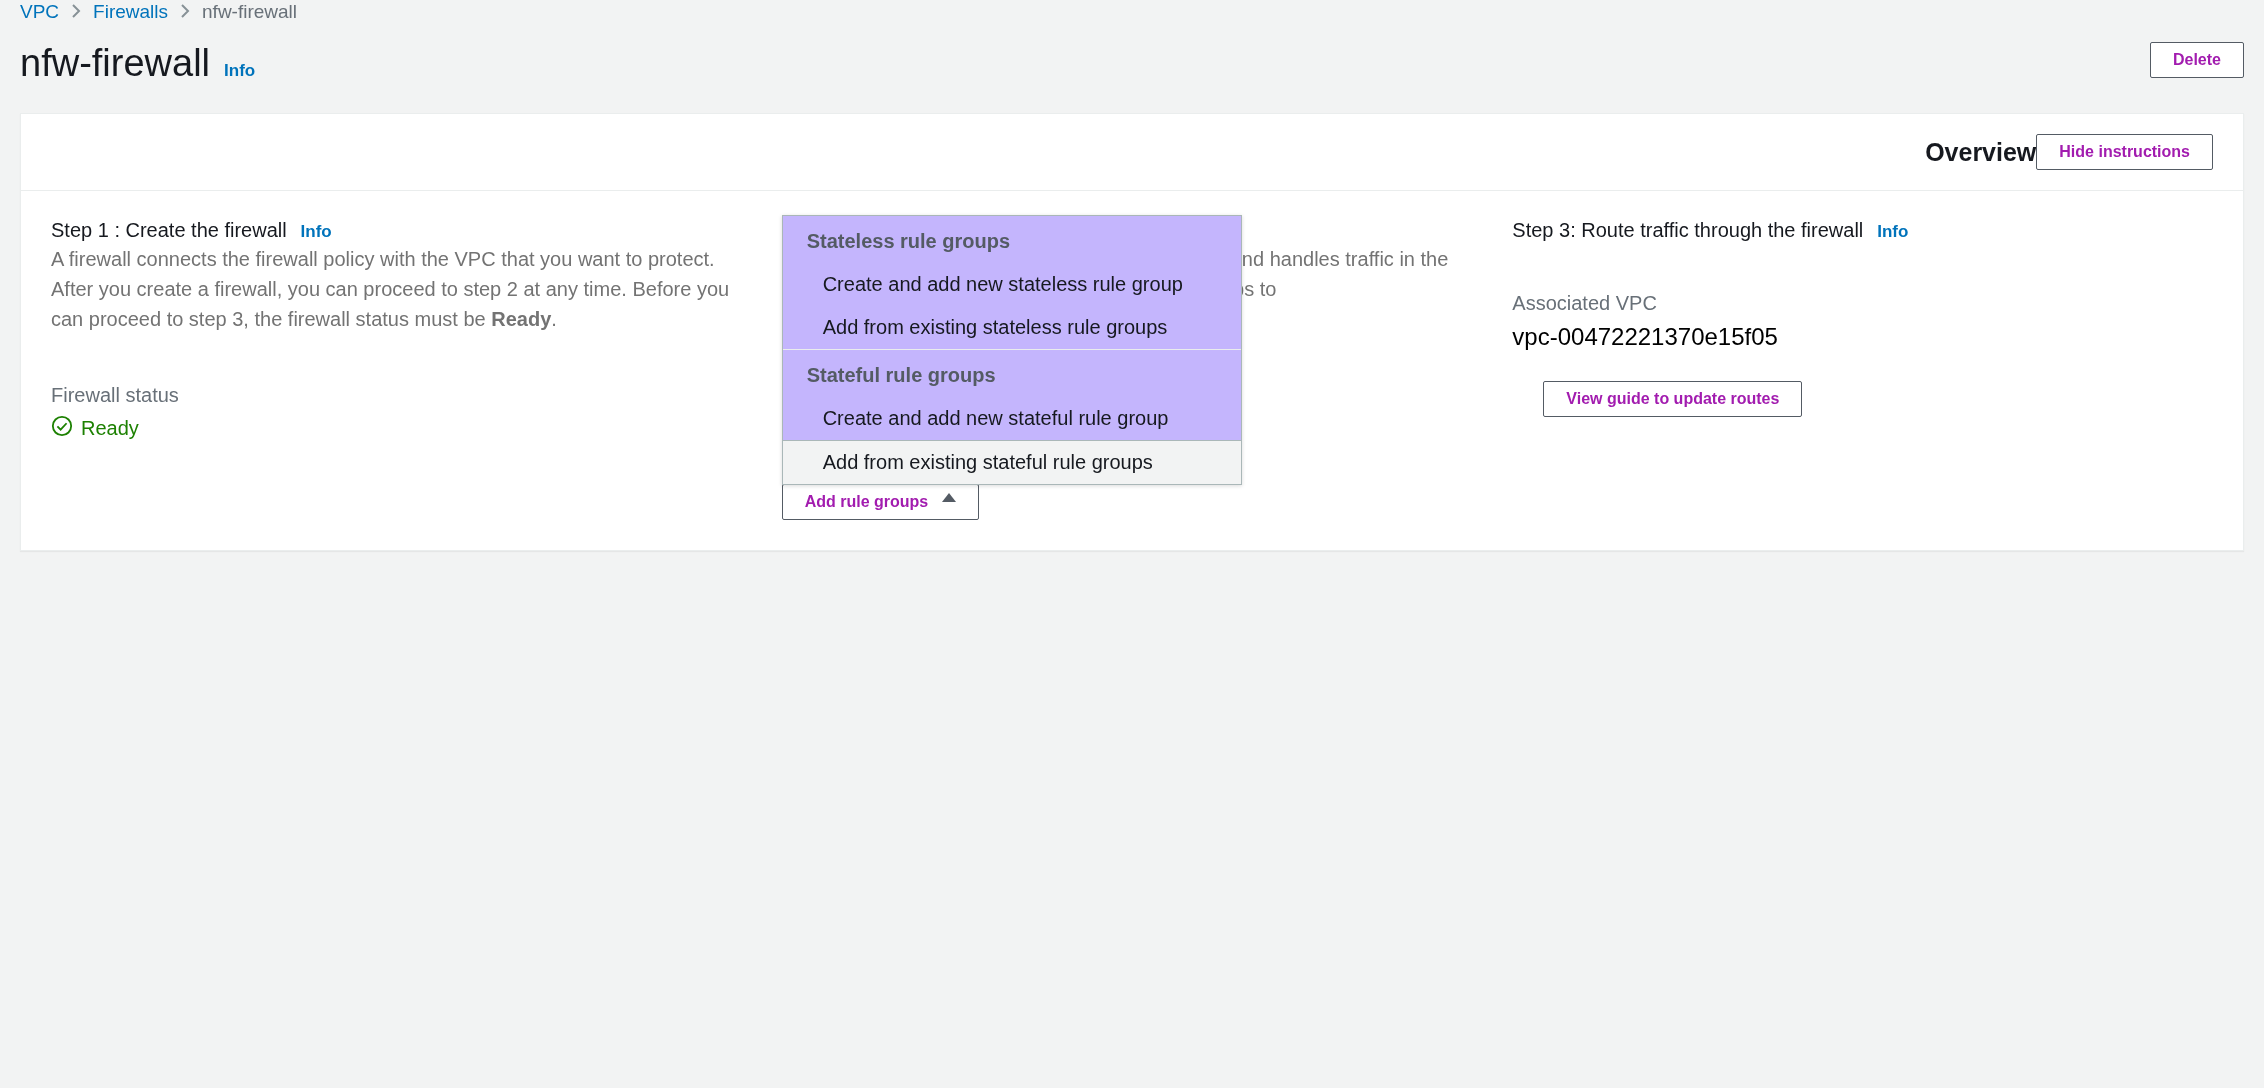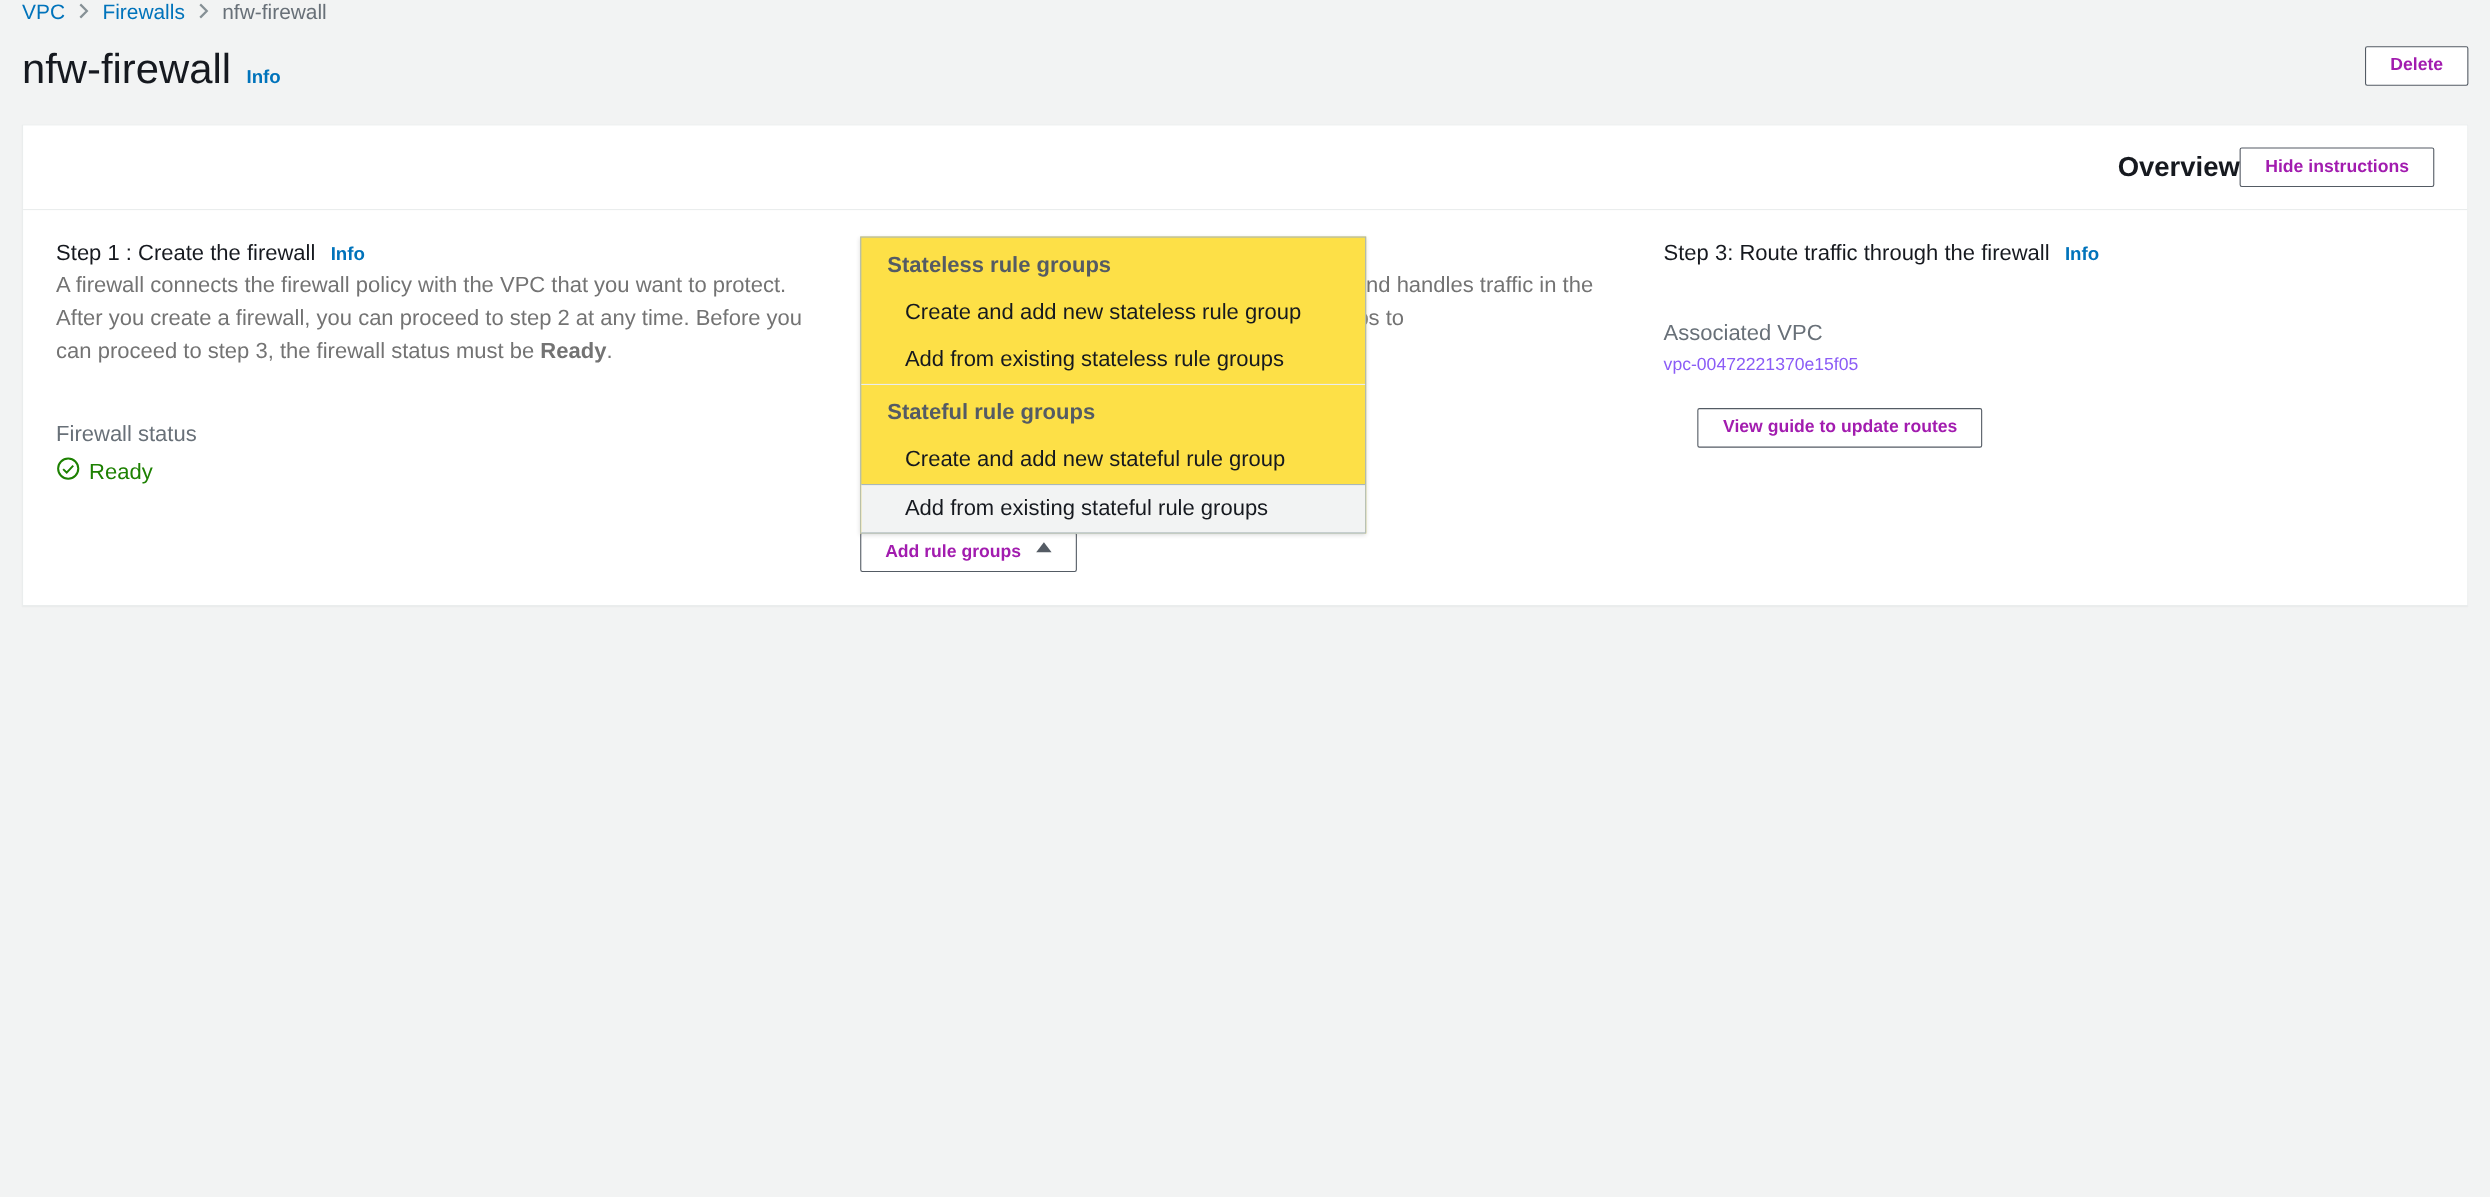--- a/index.html
+++ b/index.html
@@ -127,22 +127,22 @@
       color: #1d8102;
       font-size: 20px;
     }
     .status-value svg {
       width: 22px;
       height: 22px;
     }
     .vpc-link {
       display: inline-block;
       margin-top: 8px;
-      color: #8b5cf6;
-      font-size: 16px;
+      color: #000000;
+      font-size: 24px;
       text-decoration: none;
     }
     .view-guide-btn {
       margin-top: 30px;
       padding-left: 31px;
     }
     .dropdown-wrap {
       position: relative;
       margin-top: 180px;
     }
@@ -155,21 +155,21 @@
       height: 0;
       border-left: 7px solid transparent;
       border-right: 7px solid transparent;
       border-bottom: 9px solid #545b64;
     }
     .dropdown-menu {
       position: absolute;
       bottom: 100%;
       left: 0;
       width: 460px;
-      background: #fde047;
+      background: #c4b5fd;
       border: 1px solid #aab7b8;
       box-shadow: 0 1px 4px rgba(0,0,0,.15);
       margin-bottom: -1px;
       z-index: 10;
     }
     .menu-group-header {
       padding: 14px 24px 10px 24px;
       font-size: 20px;
       font-weight: 700;
       color: #545b64;

